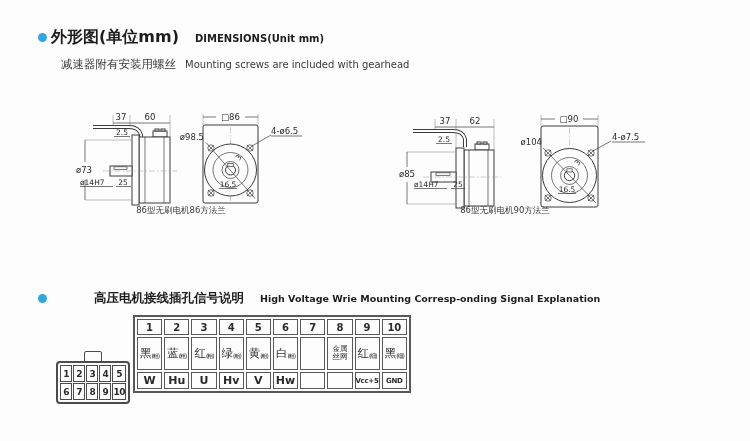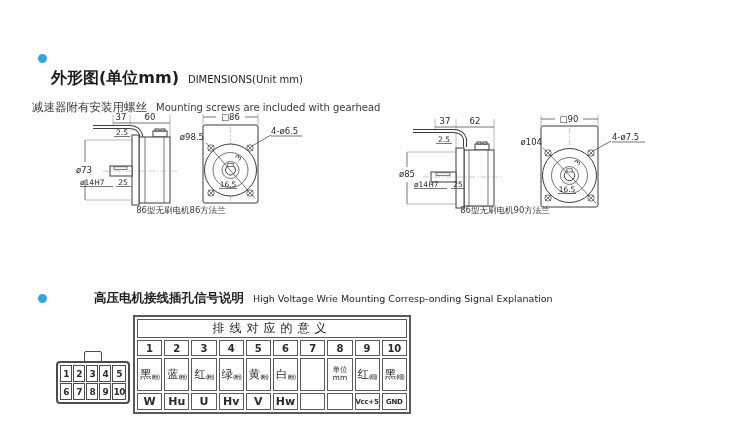--- a/index.html
+++ b/index.html
@@ -4,25 +4,25 @@
 <style>
   html,body{margin:0;padding:0;background:#e8e8e8;}
   #page{position:relative;width:750px;height:441px;background:#fdfdfd;overflow:hidden;
         font-family:"DejaVu Sans","Liberation Sans",sans-serif;color:#2b2b2b;}
 
   
   .sec-head{position:absolute;display:flex;align-items:baseline;white-space:nowrap;}
   .bullet{width:9px;height:9px;border-radius:50%;background:#2FA8E1;align-self:center;
           margin-right:4px;flex:0 0 auto;}
   .h-cn{font-weight:bold;color:#1d1d1d;}
-  .h-en{font-weight:normal;color:#1d1d1d;margin-left:9px;}
+  .h-en{font-weight:bold;color:#1d1d1d;margin-left:16px;}
   #sec1-head{left:38px;top:27px;}
-  #sec1-head .h-cn{font-size:16px;margin-top:41px;}
+  #sec1-head .h-cn{font-size:16px;}
   #sec1-head .h-en{font-size:10px;}
-  #sec1-note{position:absolute;left:32px;top:53px;white-space:nowrap;margin-top:43px;}
+  #sec1-note{position:absolute;left:61px;top:53px;white-space:nowrap;}
   #sec1-note .n-cn{font-size:11.5px;color:#3a3a3a;}
   #sec1-note .n-en{font-size:10px;color:#3a3a3a;margin-left:4px;}
   #sec2-head{left:38px;top:290px;}
   #sec2-head .h-cn{font-size:12.5px;margin-left:43px;}
   #sec2-head .h-en{font-size:9.5px;}
 
   
   svg.drawing{position:absolute;overflow:visible;}
   svg .ln{stroke:#3c3c3c;stroke-width:1;fill:none;}
   svg .ln2{stroke:#3c3c3c;stroke-width:.7;fill:none;}
@@ -243,44 +243,41 @@
       <div class="pin-cell">6</div>
       <div class="pin-cell">7</div>
       <div class="pin-cell">8</div>
       <div class="pin-cell">9</div>
       <div class="pin-cell">10</div>
     </div>
   </div>
 
   <table id="sig-table">
     <tbody>
-        <tr>
-      <td class="t-title" colspan="10">排线对应的意义</td>
-    </tr>
     <tr>
       <td class="t-pin">1</td>
       <td class="t-pin">2</td>
       <td class="t-pin">3</td>
       <td class="t-pin">4</td>
       <td class="t-pin">5</td>
       <td class="t-pin">6</td>
       <td class="t-pin">7</td>
       <td class="t-pin">8</td>
       <td class="t-pin">9</td>
       <td class="t-pin">10</td>
     </tr>
     <tr>
       <td class="t-color"><span>黑</span><span class="gauge">(粗)</span></td>
       <td class="t-color"><span>蓝</span><span class="gauge">(粗)</span></td>
       <td class="t-color"><span>红</span><span class="gauge">(粗)</span></td>
       <td class="t-color"><span>绿</span><span class="gauge">(粗)</span></td>
       <td class="t-color"><span>黄</span><span class="gauge">(粗)</span></td>
       <td class="t-color"><span>白</span><span class="gauge">(粗)</span></td>
       <td class="t-color"><span></span><span class="gauge"></span></td>
-      <td class="t-color"><span class="mesh">单位mm</span></td>
+      <td class="t-color"><span class="mesh">金属丝网</span></td>
       <td class="t-color"><span>红</span><span class="gauge">(细)</span></td>
       <td class="t-color"><span>黑</span><span class="gauge">(细)</span></td>
     </tr>
     <tr>
       <td class="t-sig">W</td>
       <td class="t-sig">Hu</td>
       <td class="t-sig">U</td>
       <td class="t-sig">Hv</td>
       <td class="t-sig">V</td>
       <td class="t-sig">Hw</td>

